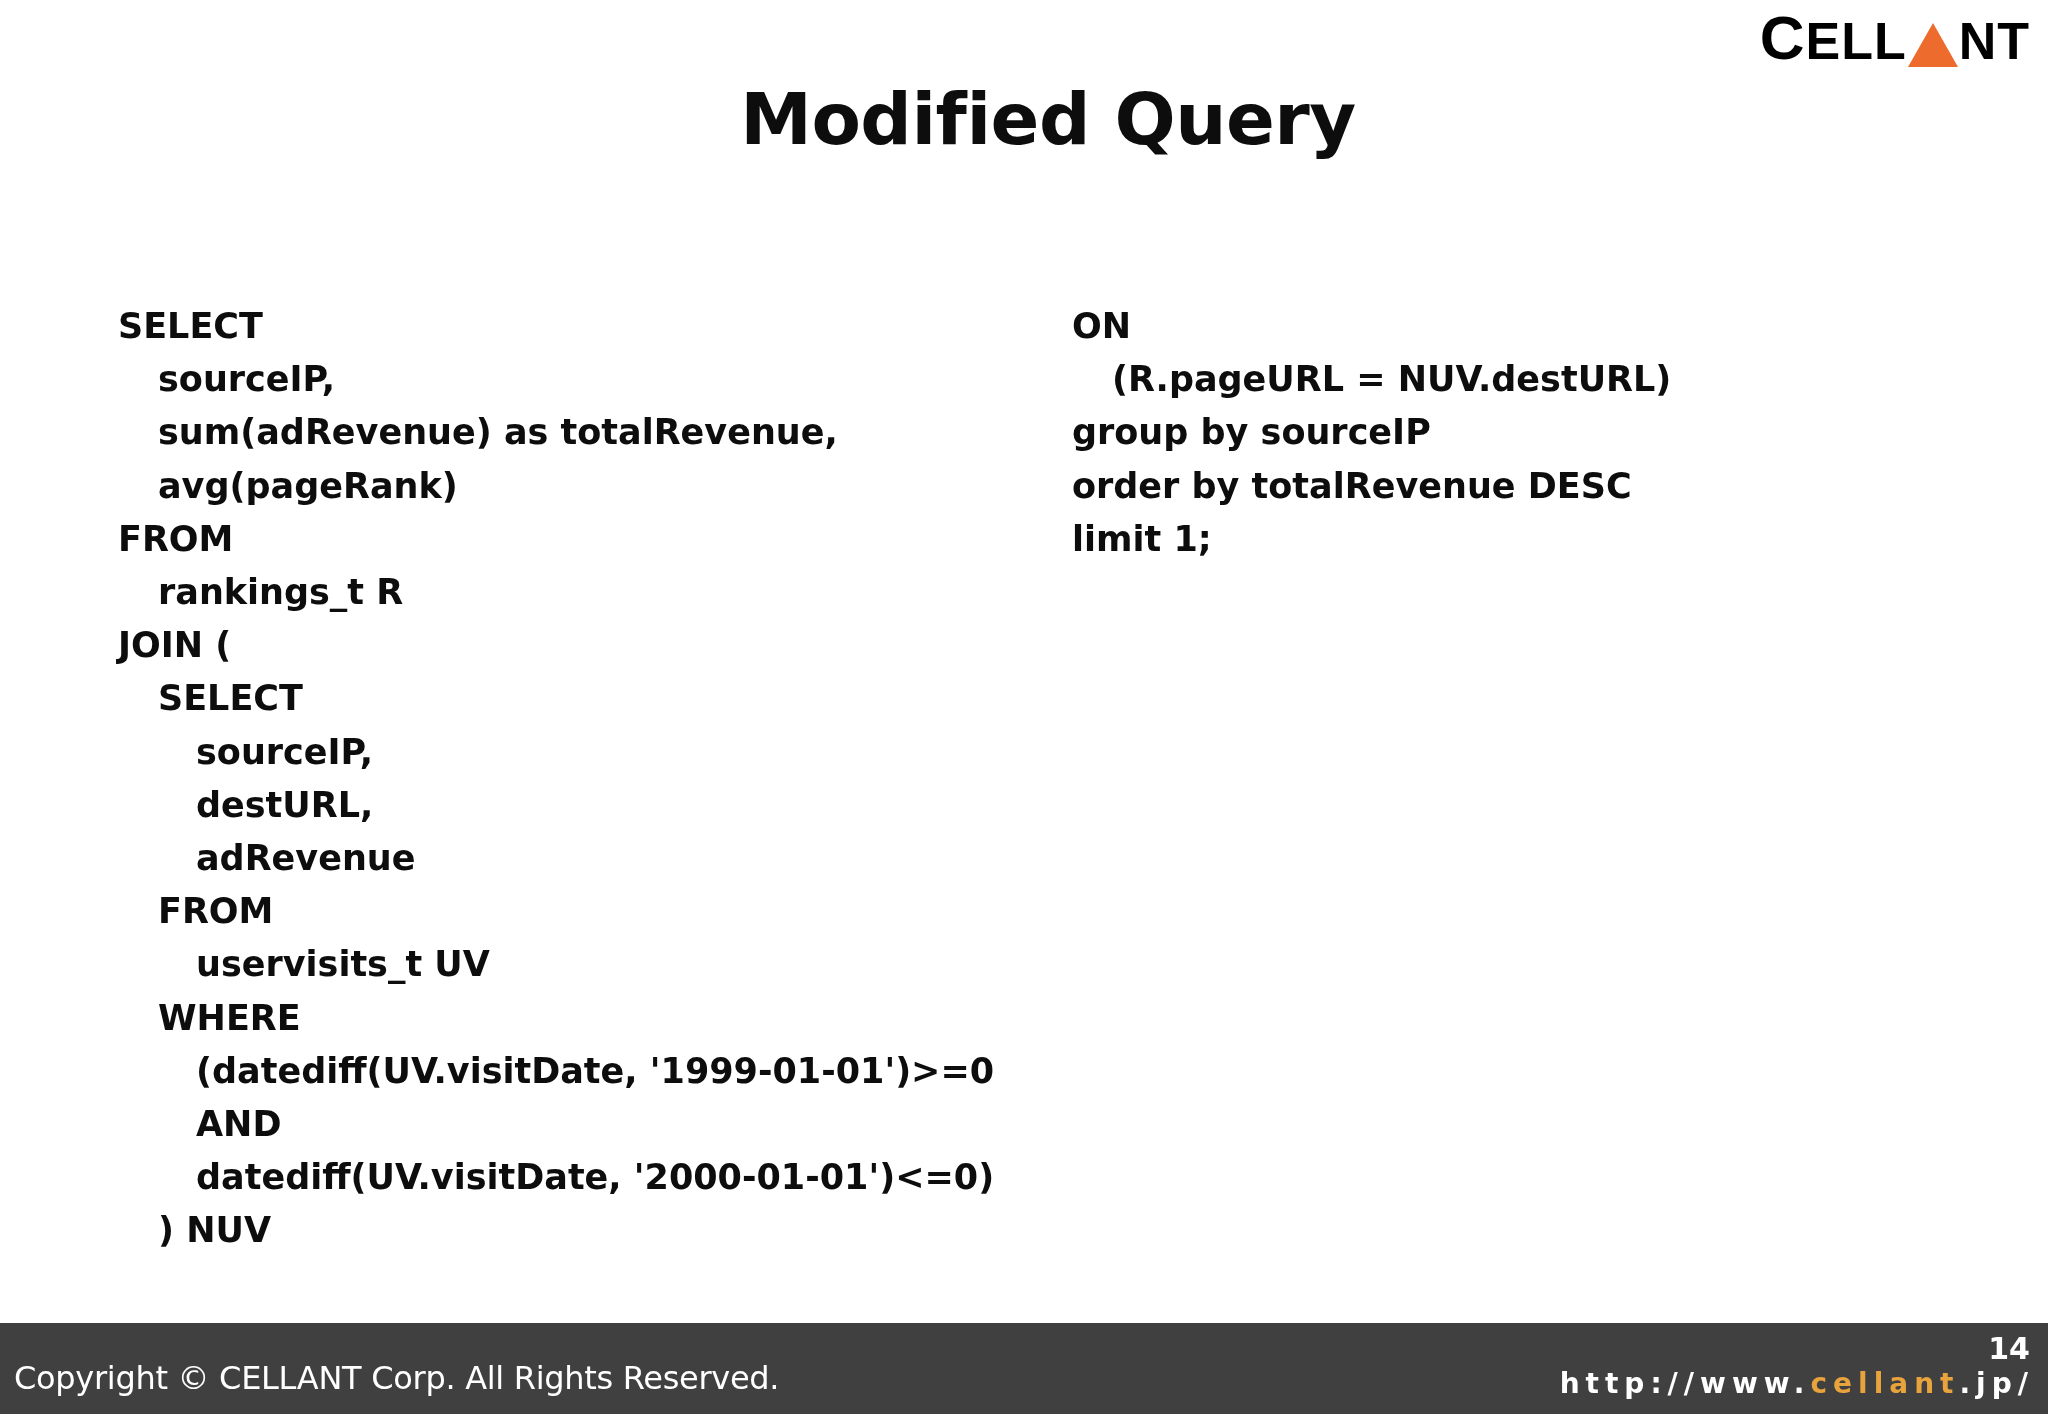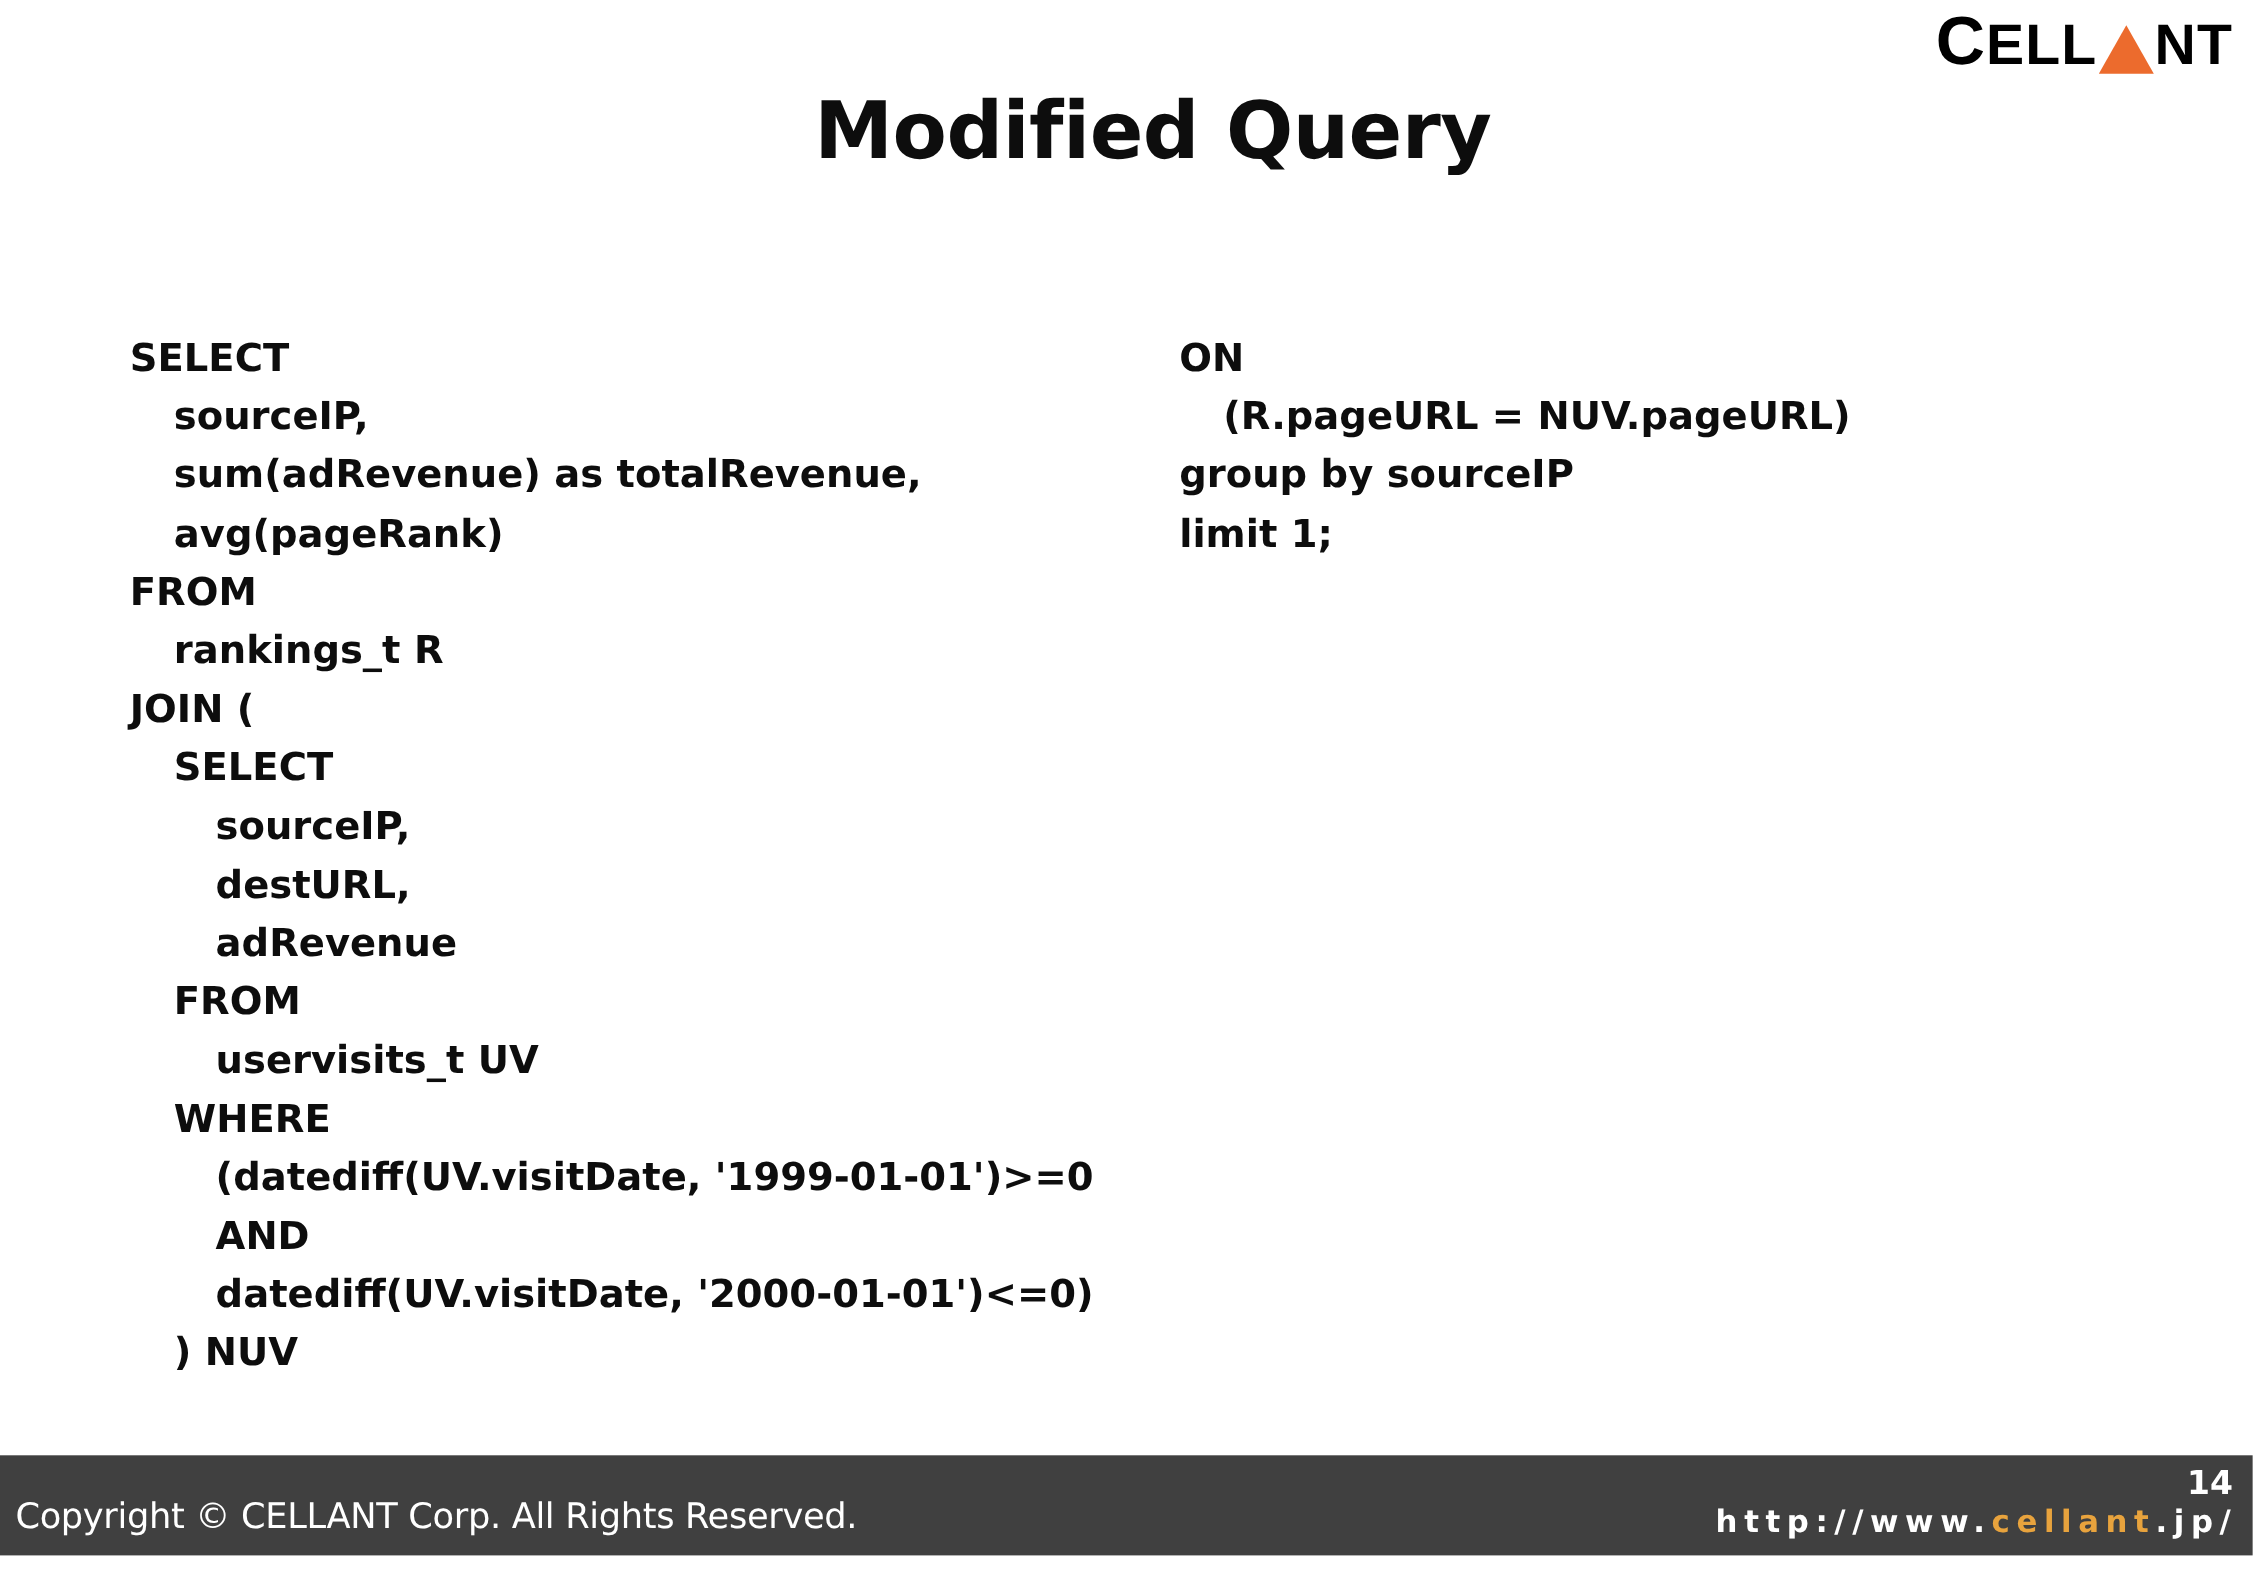--- a/index.html
+++ b/index.html
@@ -146,20 +146,20 @@
       <span class="logo-seg">ELL</span>
       <span class="logo-triangle"></span>
       <span class="logo-seg">NT</span>
   </div>
 </div>
 
 <div class="slide-title">Modified Query</div>
 
 <div class="code-area">
   <div class="code-col col-left"><div class="code-line ind-0">SELECT</div><div class="code-line ind-1">sourceIP,</div><div class="code-line ind-1">sum(adRevenue) as totalRevenue,</div><div class="code-line ind-1">avg(pageRank)</div><div class="code-line ind-0">FROM</div><div class="code-line ind-1">rankings_t R</div><div class="code-line ind-0">JOIN (</div><div class="code-line ind-1">SELECT</div><div class="code-line ind-2">sourceIP,</div><div class="code-line ind-2">destURL,</div><div class="code-line ind-2">adRevenue</div><div class="code-line ind-1">FROM</div><div class="code-line ind-2">uservisits_t UV</div><div class="code-line ind-1">WHERE</div><div class="code-line ind-2">(datediff(UV.visitDate, '1999-01-01')&gt;=0</div><div class="code-line ind-2">AND</div><div class="code-line ind-2">datediff(UV.visitDate, '2000-01-01')&lt;=0)</div><div class="code-line ind-1">) NUV</div></div>
-  <div class="code-col col-right"><div class="code-line ind-0">ON</div><div class="code-line ind-1">(R.pageURL = NUV.pageURL)</div><div class="code-line ind-0">group by sourceIP</div><div class="code-line ind-0">limit 1;</div></div>
+  <div class="code-col col-right"><div class="code-line ind-0">ON</div><div class="code-line ind-1">(R.pageURL = NUV.destURL)</div><div class="code-line ind-0">group by sourceIP</div><div class="code-line ind-0">order by totalRevenue DESC</div><div class="code-line ind-0">limit 1;</div></div>
 </div>
 
 <div class="footer">
   <div class="footer-page">14</div>
   <div class="footer-copyright">Copyright © CELLANT Corp. All Rights Reserved.</div>
   <div class="footer-url"><span>http://www.</span><span class="url-accent">cellant</span><span>.jp/</span></div>
 </div>
 
 </body></html>

